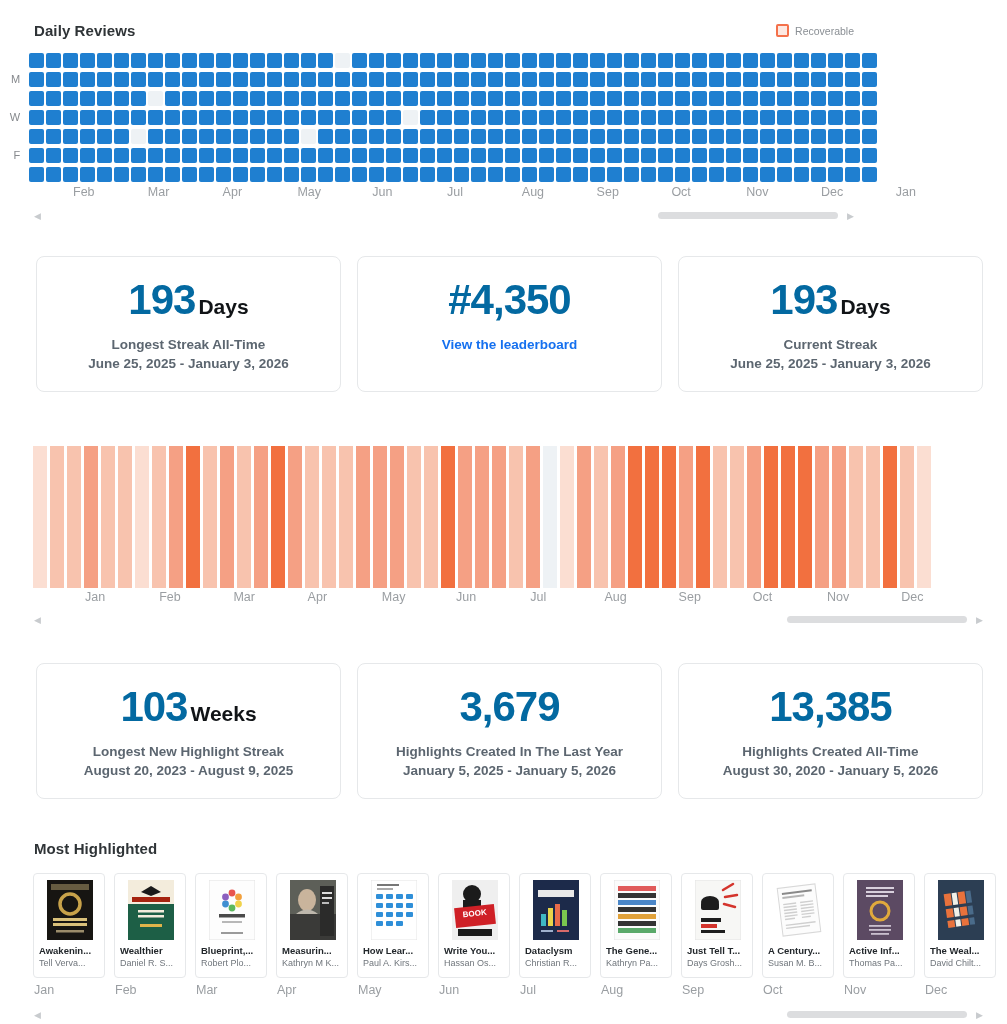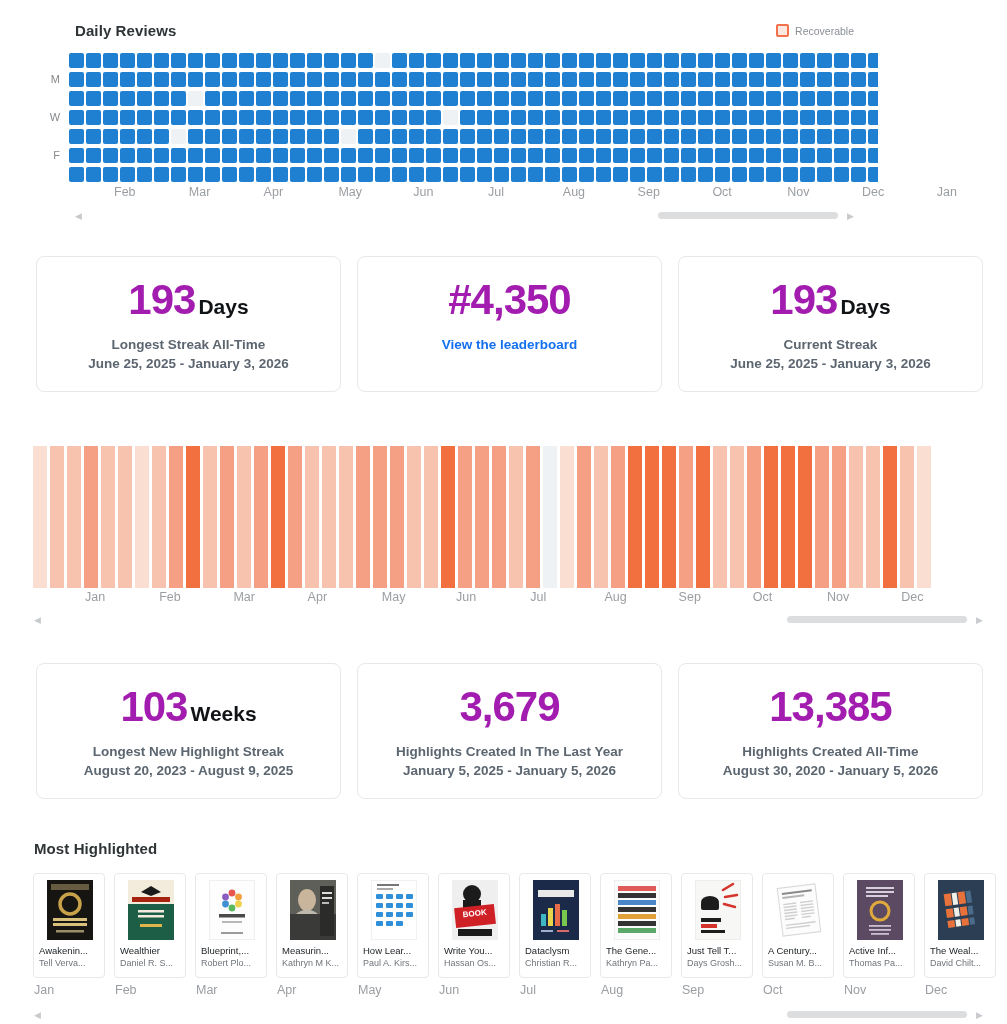--- a/index.html
+++ b/index.html
@@ -15,21 +15,21 @@
 
   
   .section-title {
     font-size: 15px;
     font-weight: bold;
     color: #2f3437;
     letter-spacing: .1px;
   }
 
   
-  #daily-reviews { position: absolute; left: 0; top: 0; width: 878px; padding-left: 41px; }
+  #daily-reviews { position: absolute; left: 0; top: 0; width: 878px; }
   #daily-reviews .hdr {
     display: flex; align-items: center; justify-content: space-between;
     padding: 22px 24px 0 34px;
   }
   .recoverable-legend {
     display: flex; align-items: center; gap: 6px;
     font-size: 10.5px; color: #8a8f94;
   }
   .recoverable-swatch {
     width: 13px; height: 13px;
@@ -89,21 +89,21 @@
   .card {
     flex: 1;
     border: 1px solid #e6e8ea;
     border-radius: 8px;
     background: #fff;
     text-align: center;
     padding: 22px 10px 20px;
   }
   .card-big { line-height: 1; margin-bottom: 16px; white-space: nowrap; }
   .card-num {
-    font-size: 42px; font-weight: bold; color: #a21caf; letter-spacing: -1px;
+    font-size: 42px; font-weight: bold; color: #0369a1; letter-spacing: -1px;
   }
   .card-unit {
     font-size: 21px; font-weight: bold; color: #111417; margin-left: 3px;
   }
   .card-label {
     font-size: 13.5px; font-weight: bold; color: #5c6670; margin-bottom: 4px;
   }
   .card-sub { font-size: 13.5px; font-weight: bold; color: #5c6670; }
   .card-link { font-size: 13.5px; font-weight: bold; color: #1570ef; cursor: pointer; }
 
@@ -137,21 +137,21 @@
     background: #fff; padding: 5px 5px 5px;
     height: 105px; overflow: hidden;
   }
   .cover {
     width: 62px; height: 62px;
     display: flex; align-items: center; justify-content: center;
     overflow: hidden;
   }
   .cover svg { display: block; }
   .book-title {
-    font-size: 9.5px; font-weight: normal; color: #22272b;
+    font-size: 9.5px; font-weight: bold; color: #22272b;
     margin-top: 4px; white-space: nowrap; overflow: hidden;
     text-overflow: clip;
   }
   .book-author {
     font-size: 9px; color: #70767c; margin-top: 2px;
     white-space: nowrap; overflow: hidden;
   }
   .book-month {
     font-size: 12.5px; color: #9a9ea2; margin-top: 5px; padding-left: 1px;
   }

